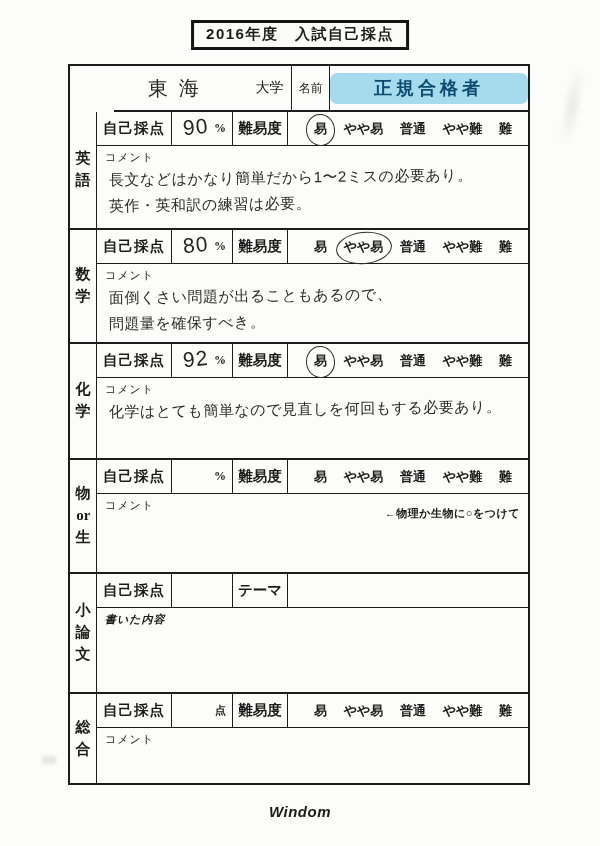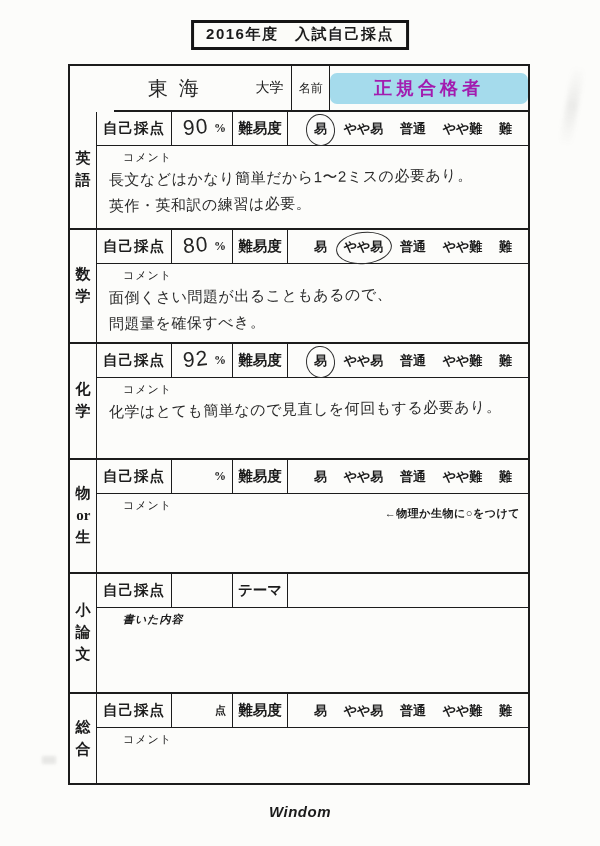--- a/index.html
+++ b/index.html
@@ -32,21 +32,21 @@
   .h-univ { width:202px; border-right:1.5px solid #1c1c1c; display:flex;
     align-items:center; justify-content:space-between; padding:0 8px 0 34px; }
   .univ-hw { font-size:20px; letter-spacing:11px; color:#262626; transform:rotate(-1deg); }
   .univ-label { font-family:"Liberation Serif", serif; font-size:14px; }
   .h-name { width:44px; border-right:1.5px solid #1c1c1c; display:flex;
     align-items:center; justify-content:center;
     font-family:"Liberation Serif", serif; font-size:12px; }
   .h-badge-cell { flex:1; display:flex; align-items:center; justify-content:center; }
   .badge { width:198px; height:31px; background:#a5dbec; border-radius:7px;
     display:flex; align-items:center; justify-content:center;
-    font-size:18px; font-weight:bold; letter-spacing:4px; color:#a21caf; }
+    font-size:18px; font-weight:bold; letter-spacing:4px; color:#0c4a6e; }
 
   
   .section { display:flex; border-bottom:2px solid #1c1c1c; }
   .section.last { border-bottom:none; flex:1; }
   .s0{height:118px} .s1{height:114px} .s2{height:116px} .s3{height:114px} .s4{height:120px}
   .subject-col { width:27px; border-right:1.5px solid #1c1c1c;
     display:flex; align-items:center; justify-content:center; text-align:right;
     font-family:"Liberation Serif", serif; font-size:15px; font-weight:600;
     line-height:1.45; word-break:break-all; padding:6px; }
   .section-body { flex:1; display:flex; flex-direction:column; }
@@ -65,21 +65,21 @@
     font-weight:700; font-size:14.5px; }
   .c-opts { flex:1; justify-content:space-between; padding:0 16px 0 26px;
     font-family:"Liberation Serif", serif; }
   .opt { position:relative; font-size:13px; font-weight:700; }
   .opt.circled::after { content:""; position:absolute; left:-8px; right:-8px;
     top:-6px; bottom:-8px; border:1.8px solid #2e2e2e; border-radius:50%;
     transform:rotate(-6deg); }
   .c-theme-field { flex:1; padding-left:8px; }
 
   .comment-area { flex:1; position:relative; padding:4px 8px 0 8px; }
-  .comment-label { font-family:"Liberation Serif", serif; font-size:11px; letter-spacing:1px;margin-left:18px; }
+  .comment-label { font-family:"Liberation Serif", serif; font-size:11px; letter-spacing:1px; }
   .comment-label.bold { font-weight:700;font-style:italic; }
   .hw-line { font-size:15px; color:#2b2b2b; margin:3px 0 0 4px; letter-spacing:0.5px;
     transform:rotate(-0.8deg); transform-origin:left center; line-height:1.55; }
   .phys-note { position:absolute; right:8px; top:12px; font-family:"Liberation Serif", serif;
     font-size:11px; font-weight:700; letter-spacing:0.5px; }
 
   .footer { position:absolute; bottom:26px; left:0; width:100%; text-align:center;
     font-weight:bold; font-style:italic; font-size:15px; letter-spacing:0.5px; }
 </style>
 </head>

